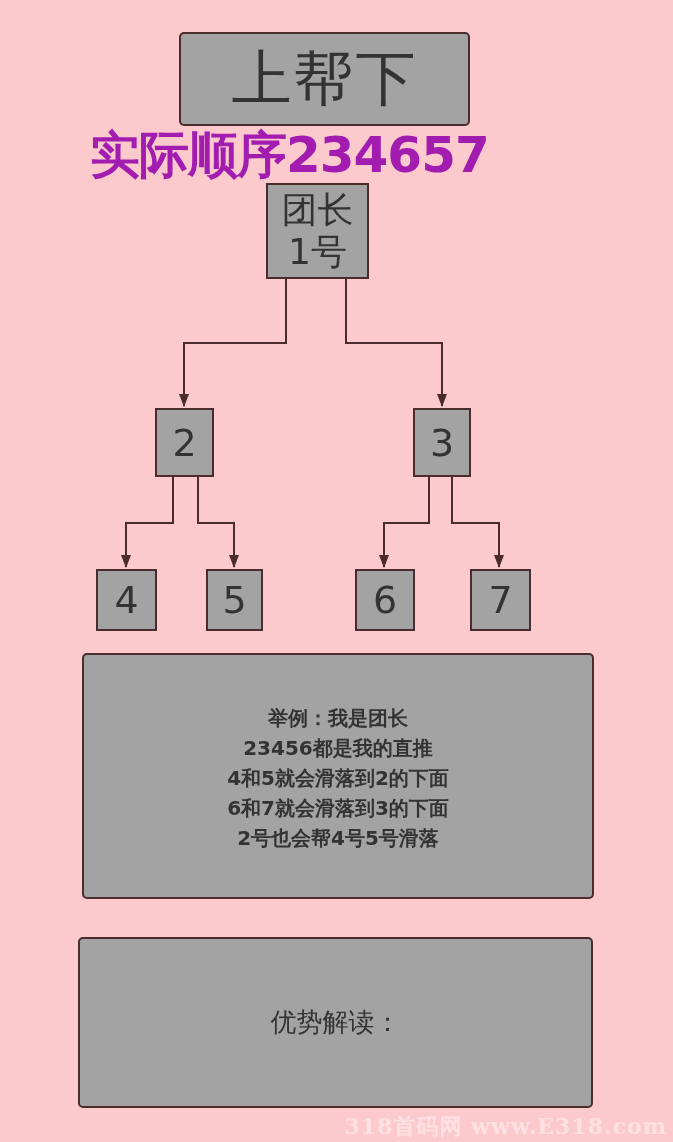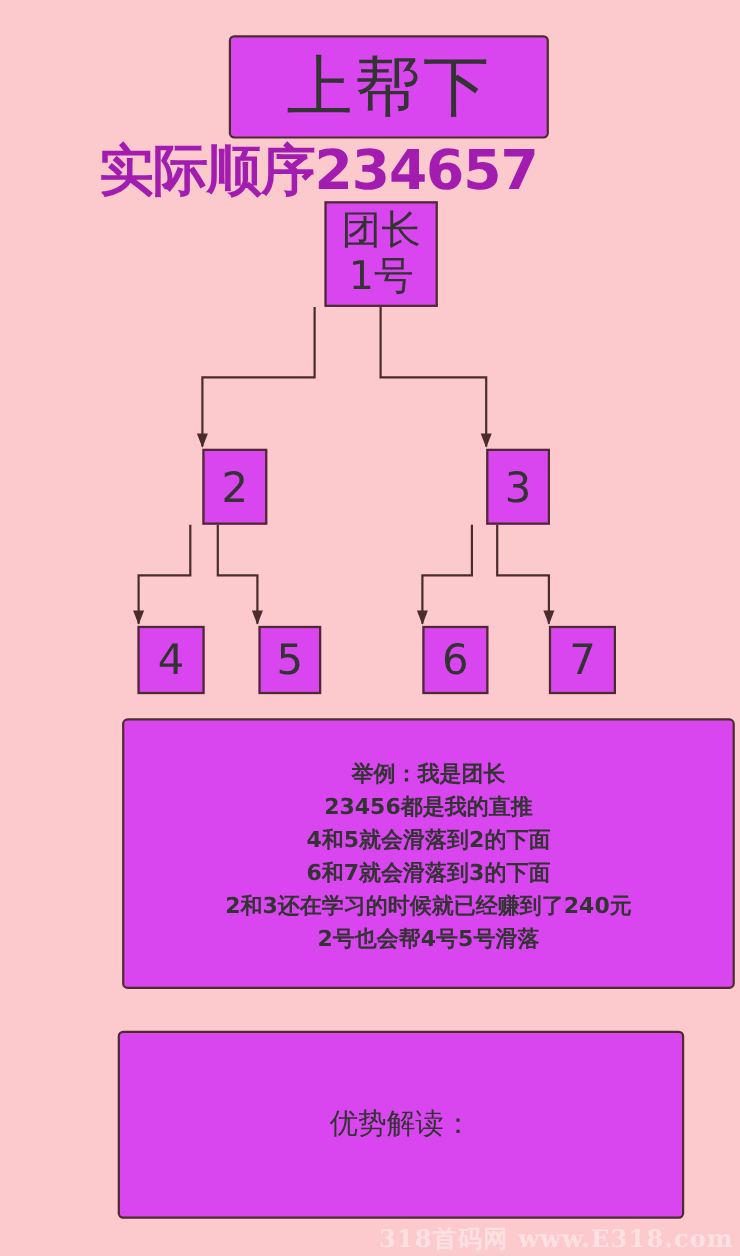--- a/index.html
+++ b/index.html
@@ -10,28 +10,27 @@
       width: 673px;
       height: 1142px;
       background: #fcc9cd;
       position: relative;
       overflow: hidden;
       font-family: "DejaVu Sans", "Liberation Sans", sans-serif;
       color: #333;
     }
     .box {
       position: absolute;
-      background: #d946ef;
+      background: #a3a3a3;
       border: 2px solid #4a2c2c;
       box-sizing: border-box;
       display: flex;
       align-items: center;
       justify-content: center;
       text-align: center;
-      margin-left: 29px;
     }
     .title-box {
       left: 179px; top: 32px; width: 291px; height: 94px;
       border-radius: 5px;
       font-size: 60px;
       color: #333;
       letter-spacing: 2px;
     }
     .subtitle {
       position: absolute;
@@ -61,21 +60,21 @@
     .n7 { left: 470px; top: 569px; width: 61px; height: 62px; }
 
     svg.connectors {
       position: absolute;
       left: 0; top: 0;
       width: 673px; height: 1142px;
       pointer-events: none;
     }
 
     .example-box {
-      left: 82px; top: 653px; width: 557px; height: 246px;
+      left: 82px; top: 653px; width: 512px; height: 246px;
       border-radius: 5px;
       flex-direction: column;
       font-weight: bold;
       font-size: 20px;
       line-height: 30px;
       color: #333;
       padding-top: 4px;
     }
     .example-box .line {
       white-space: nowrap;
@@ -169,21 +168,20 @@
 </div>
 <div class="box node n7">
   <span>7</span>
 </div>
 
 <div class="box example-box">
   <div class="line">举例：我是团长</div>
   <div class="line">23456都是我的直推</div>
   <div class="line">4和5就会滑落到2的下面</div>
   <div class="line">6和7就会滑落到3的下面</div>
-  <div class="line">2和3还在学习的时候就已经赚到了240元</div>
   <div class="line">2号也会帮4号5号滑落</div>
 </div>
 
 <div class="box advantage-box">
   <div class="line adv-title">优势解读：</div>
 </div>
 
 <div class="watermark">318首码网 www.E318.com</div>
 
 </body></html>

